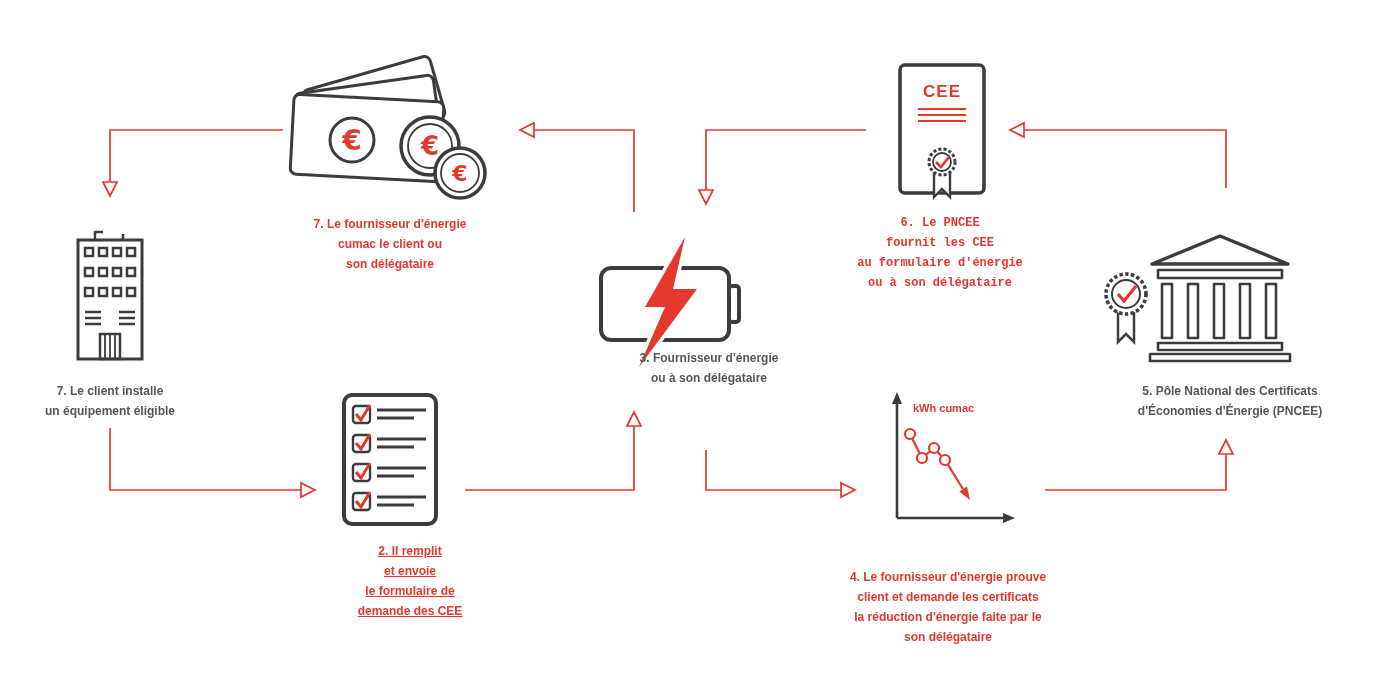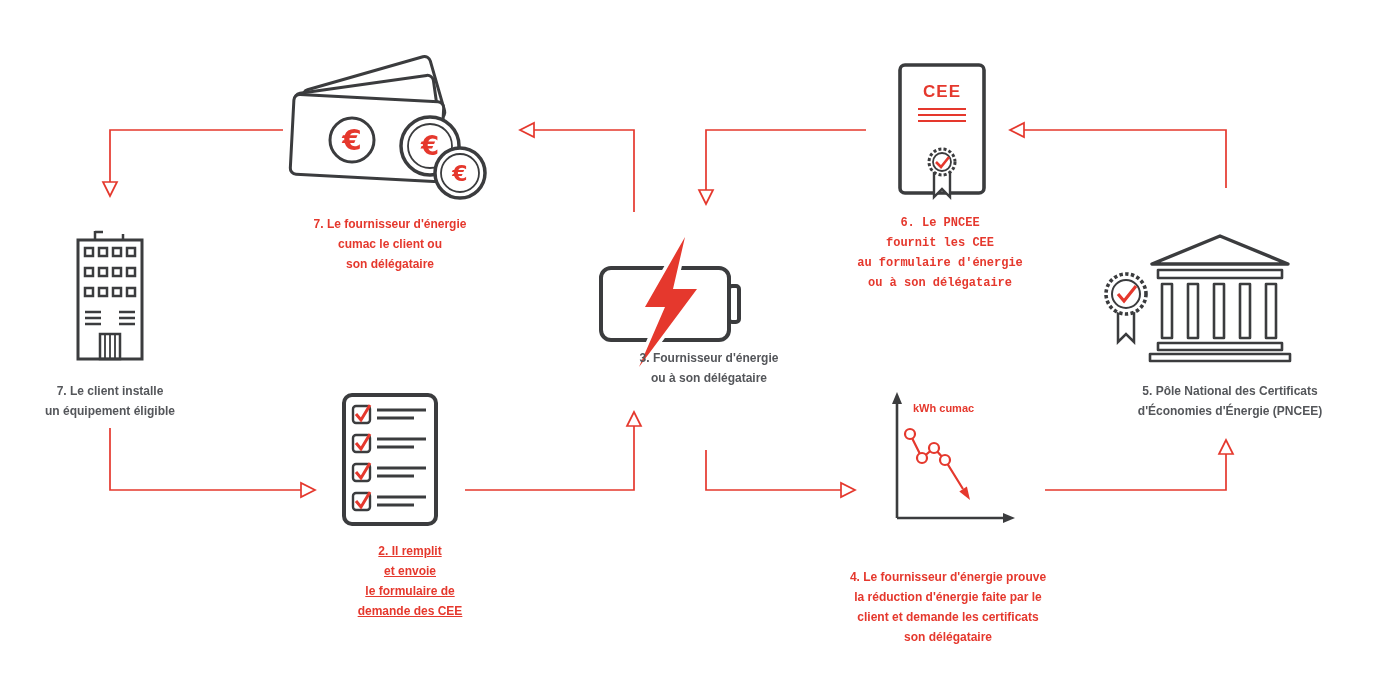--- a/index.html
+++ b/index.html
@@ -171,22 +171,22 @@
     <polygon points="85,112 74.3,103.4 81.9,98.6" fill="#e5382d"></polygon>
     <g fill="#ffffff" stroke="#e5382d" stroke-width="2.2">
       <circle cx="25" cy="46" r="5"></circle>
       <circle cx="37" cy="70" r="5"></circle>
       <circle cx="49" cy="60" r="5"></circle>
       <circle cx="60" cy="72" r="5"></circle>
     </g>
   </svg>
   <div class="label red" style="left:948px; top:539px;margin-top:28px;">
     <div>4. Le fournisseur d'énergie prouve</div>
+    <div>client et demande les certificats</div>
     <div>la réduction d'énergie faite par le</div>
-    <div>client et demande les certificats</div>
     <div>son délégataire</div>
   </div>
 
   <svg class="icon" style="left:1098px; top:230px;" width="200" height="132" viewBox="0 0 200 132">
 
     <g>
       <polygon points="20,78 20,112 28,104 36,112 36,78" fill="#ffffff" stroke="#3b3c3e" stroke-width="2.5"></polygon>
       <circle cx="28" cy="64" r="20" fill="#ffffff" stroke="#3b3c3e" stroke-width="3.6" stroke-dasharray="3.4 2.4"></circle>
       <circle cx="28" cy="64" r="14" fill="#ffffff" stroke="#3b3c3e" stroke-width="2"></circle>
       <polyline points="20,64 26,71 38,56" fill="none" stroke="#e5382d" stroke-width="3.2"></polyline>

